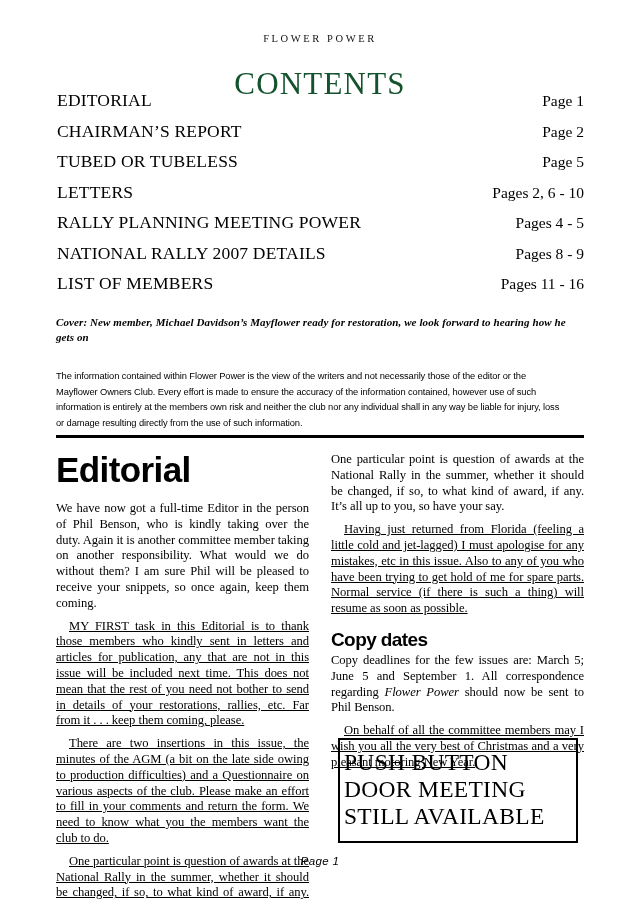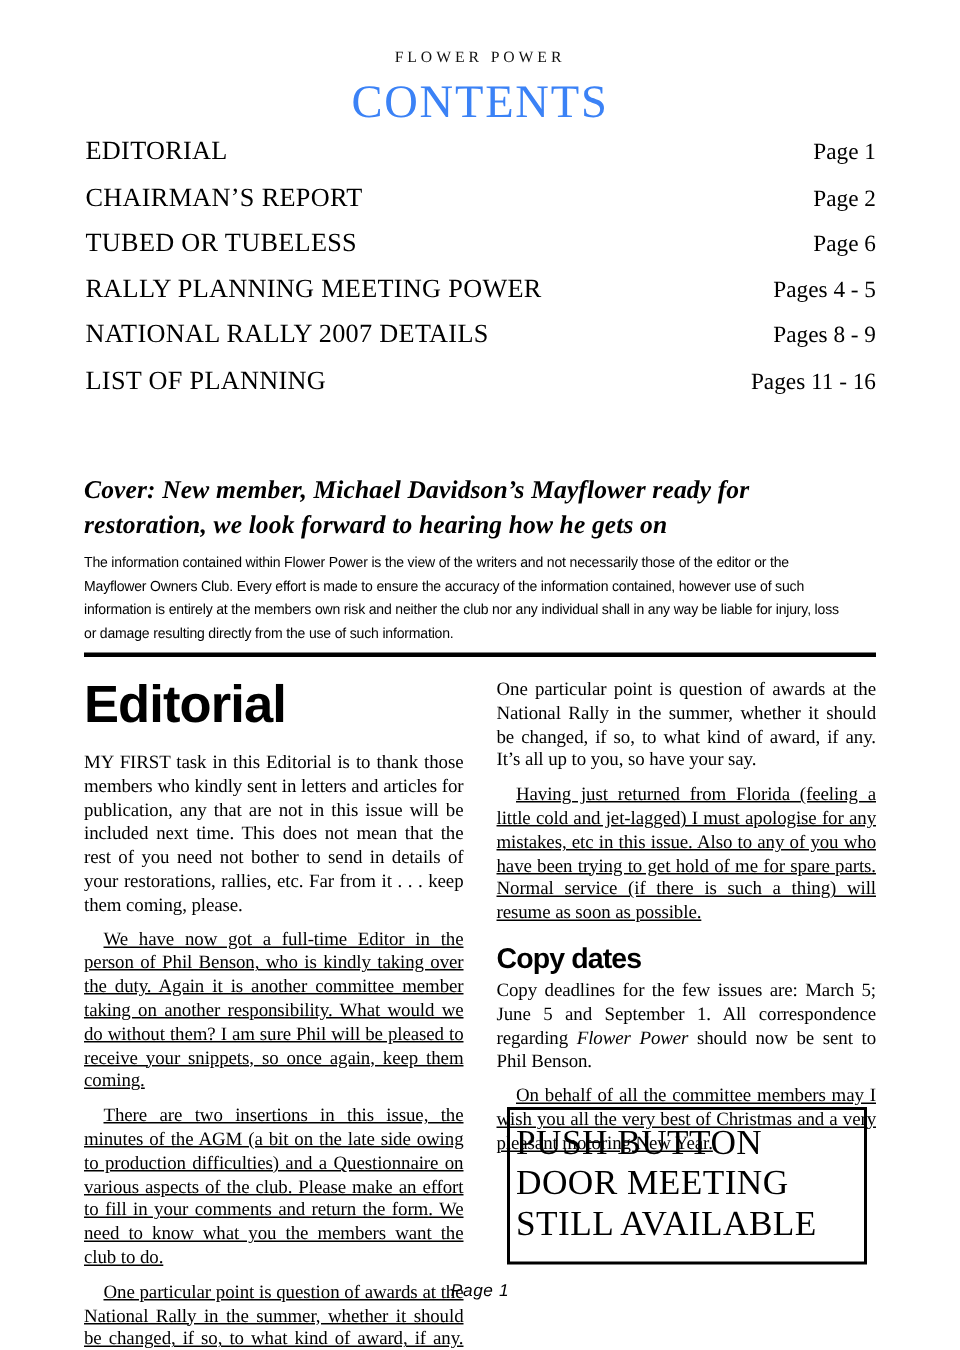--- a/index.html
+++ b/index.html
@@ -39,22 +39,22 @@
     font-weight: 400;
     color: #111;
     line-height: 1;
   }
   .masthead-title {
     font-family: "Liberation Serif", serif;
     font-size: 31px;
     letter-spacing: 1.2px;
     font-weight: 400;
     line-height: 1.05;
-    margin-top: 7px;
-    color: #3b82f6;
+    margin-top: 23px;
+    color: #14532d;
   }
 
   
   .contents {
     position: absolute;
     left: 57px;
     top: 90px;
     width: 527px;
   }
   .contents-row {
@@ -78,21 +78,21 @@
 
   
   .cover-caption {
     position: absolute;
     left: 56px;
     top: 315px;
     width: 528px;
     font-family: "Liberation Serif", serif;
     font-style: italic;
     font-weight: 700;
-    font-size: 17px;
+    font-size: 11px;
     line-height: 1.38;
     letter-spacing: 0.1px;
   }
 
   
   .disclaimer {
     position: absolute;
     left: 56px;
     top: 368px;
     width: 529px;
@@ -206,52 +206,56 @@
       <span class="contents-pages">Page 1</span>
     </div>
 
     <div class="contents-row">
       <span class="contents-title">CHAIRMAN’S REPORT</span>
       <span class="contents-pages">Page 2</span>
     </div>
 
     <div class="contents-row">
       <span class="contents-title">TUBED OR TUBELESS</span>
-      <span class="contents-pages">Page 6</span>
-    </div>
-
+      <span class="contents-pages">Page 5</span>
+    </div>
+
+    <div class="contents-row">
+      <span class="contents-title">LETTERS</span>
+      <span class="contents-pages">Pages 2, 6 - 10</span>
+    </div>
 
     <div class="contents-row">
       <span class="contents-title">RALLY PLANNING MEETING POWER</span>
       <span class="contents-pages">Pages 4 - 5</span>
     </div>
 
     <div class="contents-row">
       <span class="contents-title">NATIONAL RALLY 2007 DETAILS</span>
       <span class="contents-pages">Pages 8 - 9</span>
     </div>
 
     <div class="contents-row">
-      <span class="contents-title">LIST OF PLANNING</span>
+      <span class="contents-title">LIST OF MEMBERS</span>
       <span class="contents-pages">Pages 11 - 16</span>
     </div>
 
   </div>
 
   <div class="cover-caption">Cover:  New member, Michael Davidson’s Mayflower ready for restoration, we look forward to hearing how he gets on</div>
 
   <div class="disclaimer">The information contained within Flower Power is the view of the writers and not necessarily those of the editor or the Mayflower Owners Club. Every effort is made to ensure the accuracy of the information contained, however use of such information is entirely at the members own risk and neither the club nor any individual shall in any way be liable for injury, loss or damage resulting directly from the use of such information.</div>
 
   <div class="rule"></div>
 
   <div class="col col-left">
     <div class="section-head head-editorial">Editorial</div>
 
+    <p class="body-par">We have now got a full-time Editor in the person of Phil Benson, who is kindly taking over the duty. Again it is another committee member taking on another responsibility. What would we do without them? I am sure Phil will be pleased to receive your snippets, so once again, keep them coming.</p>
     <p class="body-par">MY FIRST task in this Editorial is to thank those members who kindly sent in letters and articles for publication, any that are not in this issue will be included next time. This does not mean that the rest of you need not bother to send in details of your restorations, rallies, etc. Far from it . . . keep them coming, please.</p>
-    <p class="body-par">We have now got a full-time Editor in the person of Phil Benson, who is kindly taking over the duty. Again it is another committee member taking on another responsibility. What would we do without them? I am sure Phil will be pleased to receive your snippets, so once again, keep them coming.</p>
     <p class="body-par">There are two insertions in this issue, the minutes of the AGM (a bit on the late side owing to production difficulties) and a Questionnaire on various aspects of the club. Please make an effort to fill in your comments and return the form. We need to know what you the members want the club to do.</p>
     <p class="body-par">One particular point is question of awards at the National Rally in the summer, whether it should be changed, if so, to what kind of award, if any. It’s all up to you, so have your say.</p>
   </div>
 
   <div class="col col-right">
     <p class="body-par">One particular point is question of awards at the National Rally in the summer, whether it should be changed, if so, to what kind of award, if any. It’s all up to you, so have your say.</p>
     <p class="body-par">Having just returned from Florida (feeling a little cold and jet-lagged) I must apologise for any mistakes, etc in this issue. Also to any of you who have been trying to get hold of me for spare parts. Normal service (if there is such a thing) will resume as soon as possible.</p>
 
     <div class="spacer-before-head"></div>
 

